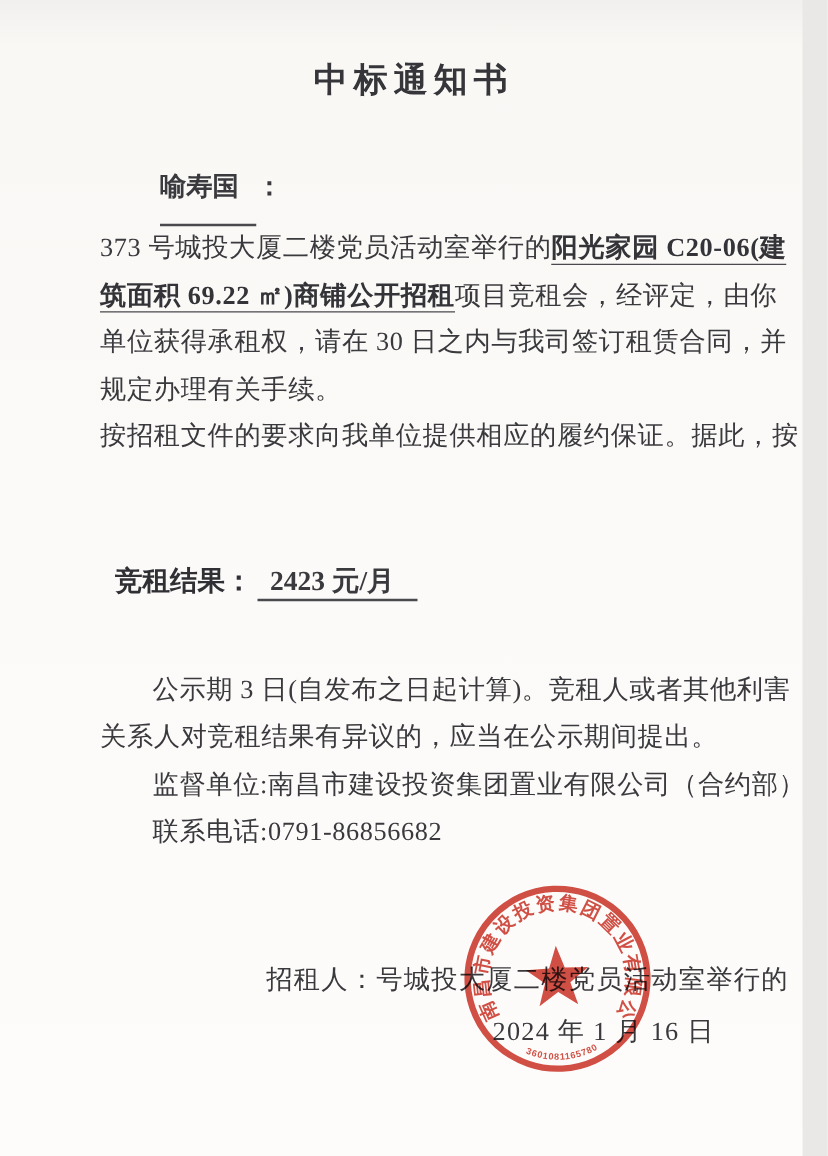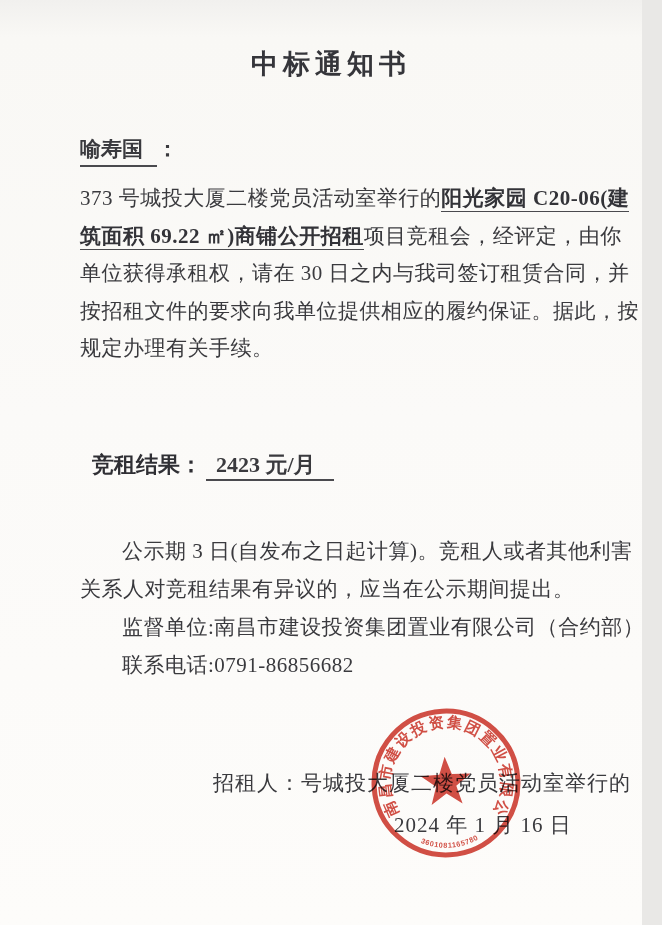--- a/index.html
+++ b/index.html
@@ -30,21 +30,22 @@
   .salutation {
     position: absolute;
     left: 80px;
     top: 135px;
     font-size: 21px;
     font-weight: 600;
   }
   .salutation .name {
     border-bottom: 2px solid #4a4a4e;
     padding-right: 14px;
-    padding-bottom: 4px;
+    padding-bottom: 18px;
+    margin-left: 48px;
   }
   .para {
     position: absolute;
     left: 80px;
     width: 530px;
     font-size: 21px;
     line-height: 37.5px;
     letter-spacing: 0.5px;
     white-space: nowrap;
   }
@@ -112,22 +113,22 @@
   <div class="doc-title">中标通知书</div>
 
   <div class="salutation">
     <span class="name">喻寿国</span><span>：</span>
   </div>
 
   <div class="para para-1">
     <div><span>373 号城投大厦二楼党员活动室举行的</span><span class="em">阳光家园 C20-06(建</span></div>
     <div><span class="em">筑面积 69.22 ㎡)商铺公开招租</span><span>项目竞租会，经评定，由你</span></div>
     <div>单位获得承租权，请在 30 日之内与我司签订租赁合同，并</div>
+    <div>规定办理有关手续。</div>
     <div>按招租文件的要求向我单位提供相应的履约保证。据此，按</div>
-    <div>规定办理有关手续。</div>
   </div>
 
   <div class="result-line">
     <span class="result-label">竞租结果：</span><span class="result-value">2423 元/月</span>
   </div>
 
   <div class="para para-2">
     <div class="indent">公示期 3 日(自发布之日起计算)。竞租人或者其他利害</div>
     <div>关系人对竞租结果有异议的，应当在公示期间提出。</div>
     <div class="indent">监督单位:南昌市建设投资集团置业有限公司（合约部）</div>

